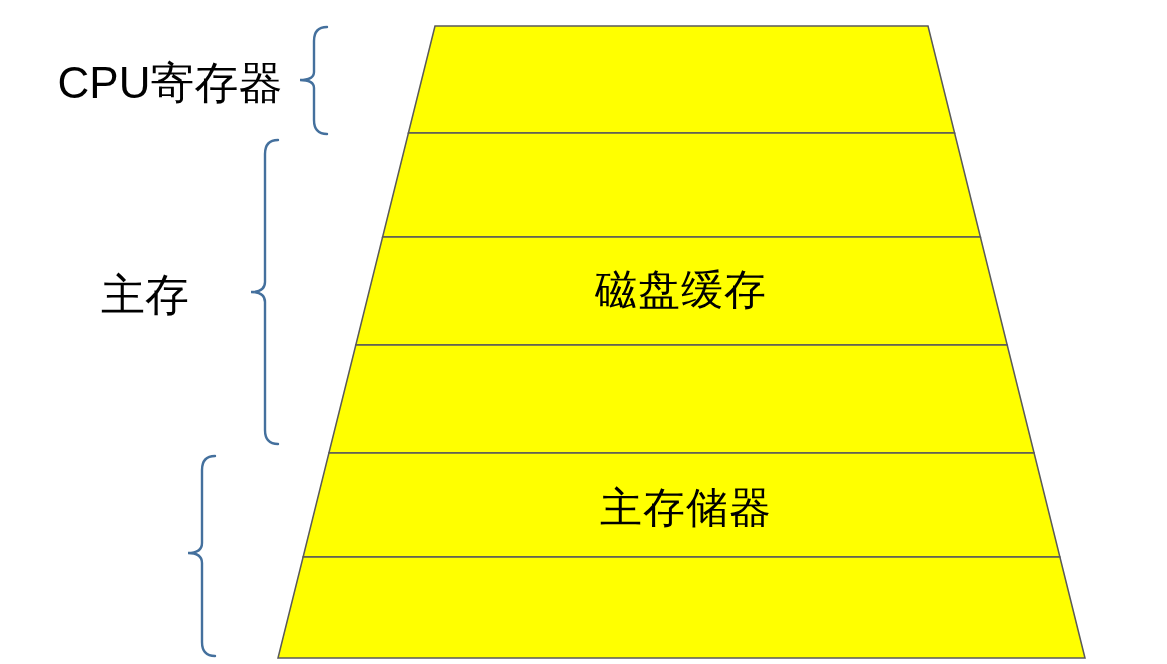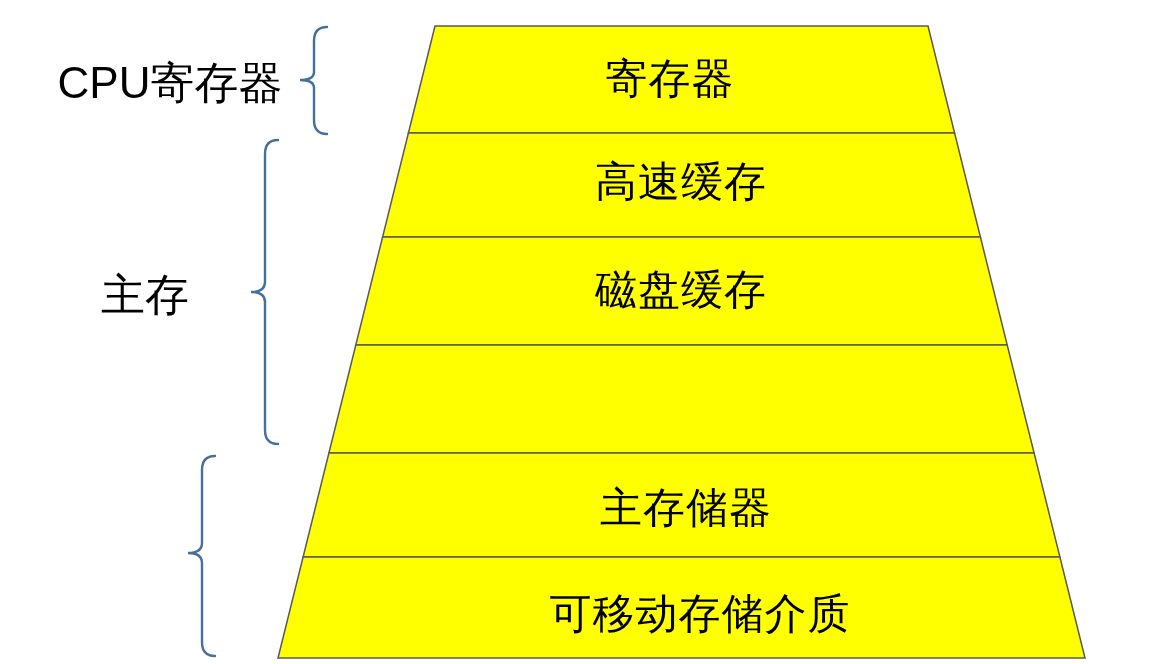--- a/index.html
+++ b/index.html
@@ -46,22 +46,19 @@
       <polygon points="303.1,557 1059.9,557 1085,658 278,658" fill="#FFFF00" stroke="#595959"></polygon>
     </g>
 
     <g fill="none" stroke-width="2.4" stroke-linecap="round">
       <path d="M 327,27 Q 314,27 314,41 L 314,72 Q 314,80 300,80 Q 314,80 314,88 L 314,120 Q 314,134 327,134" stroke="#44709D"></path>
       <path d="M 278,140 Q 265,140 265,154 L 265,282 Q 265,292 251,292 Q 265,292 265,302 L 265,430 Q 265,444 278,444" stroke="#44709D"></path>
       <path d="M 215,456 Q 202,456 202,470 L 202,543 Q 202,553 188,553 Q 202,553 202,563 L 202,642 Q 202,656 215,656" stroke="#44709D"></path>
     </g>
   </svg>
 
-  <div class="layer-label" style="left:670px; top:79px;">寄存器</div>
-  <div class="layer-label" style="left:681px; top:182px;">高速缓存</div>
   <div class="layer-label" style="left:681px; top:290px;">磁盘缓存</div>
   <div class="layer-label" style="left:686px; top:508px;">主存储器</div>
-  <div class="layer-label" style="left:700px; top:614px;">可移动存储介质</div>
 
   <div class="side-label" style="left:170px; top:83px;">CPU寄存器</div>
   <div class="side-label" style="left:145px; top:295px;">主存</div>
 
 </div>
 
 </body></html>

